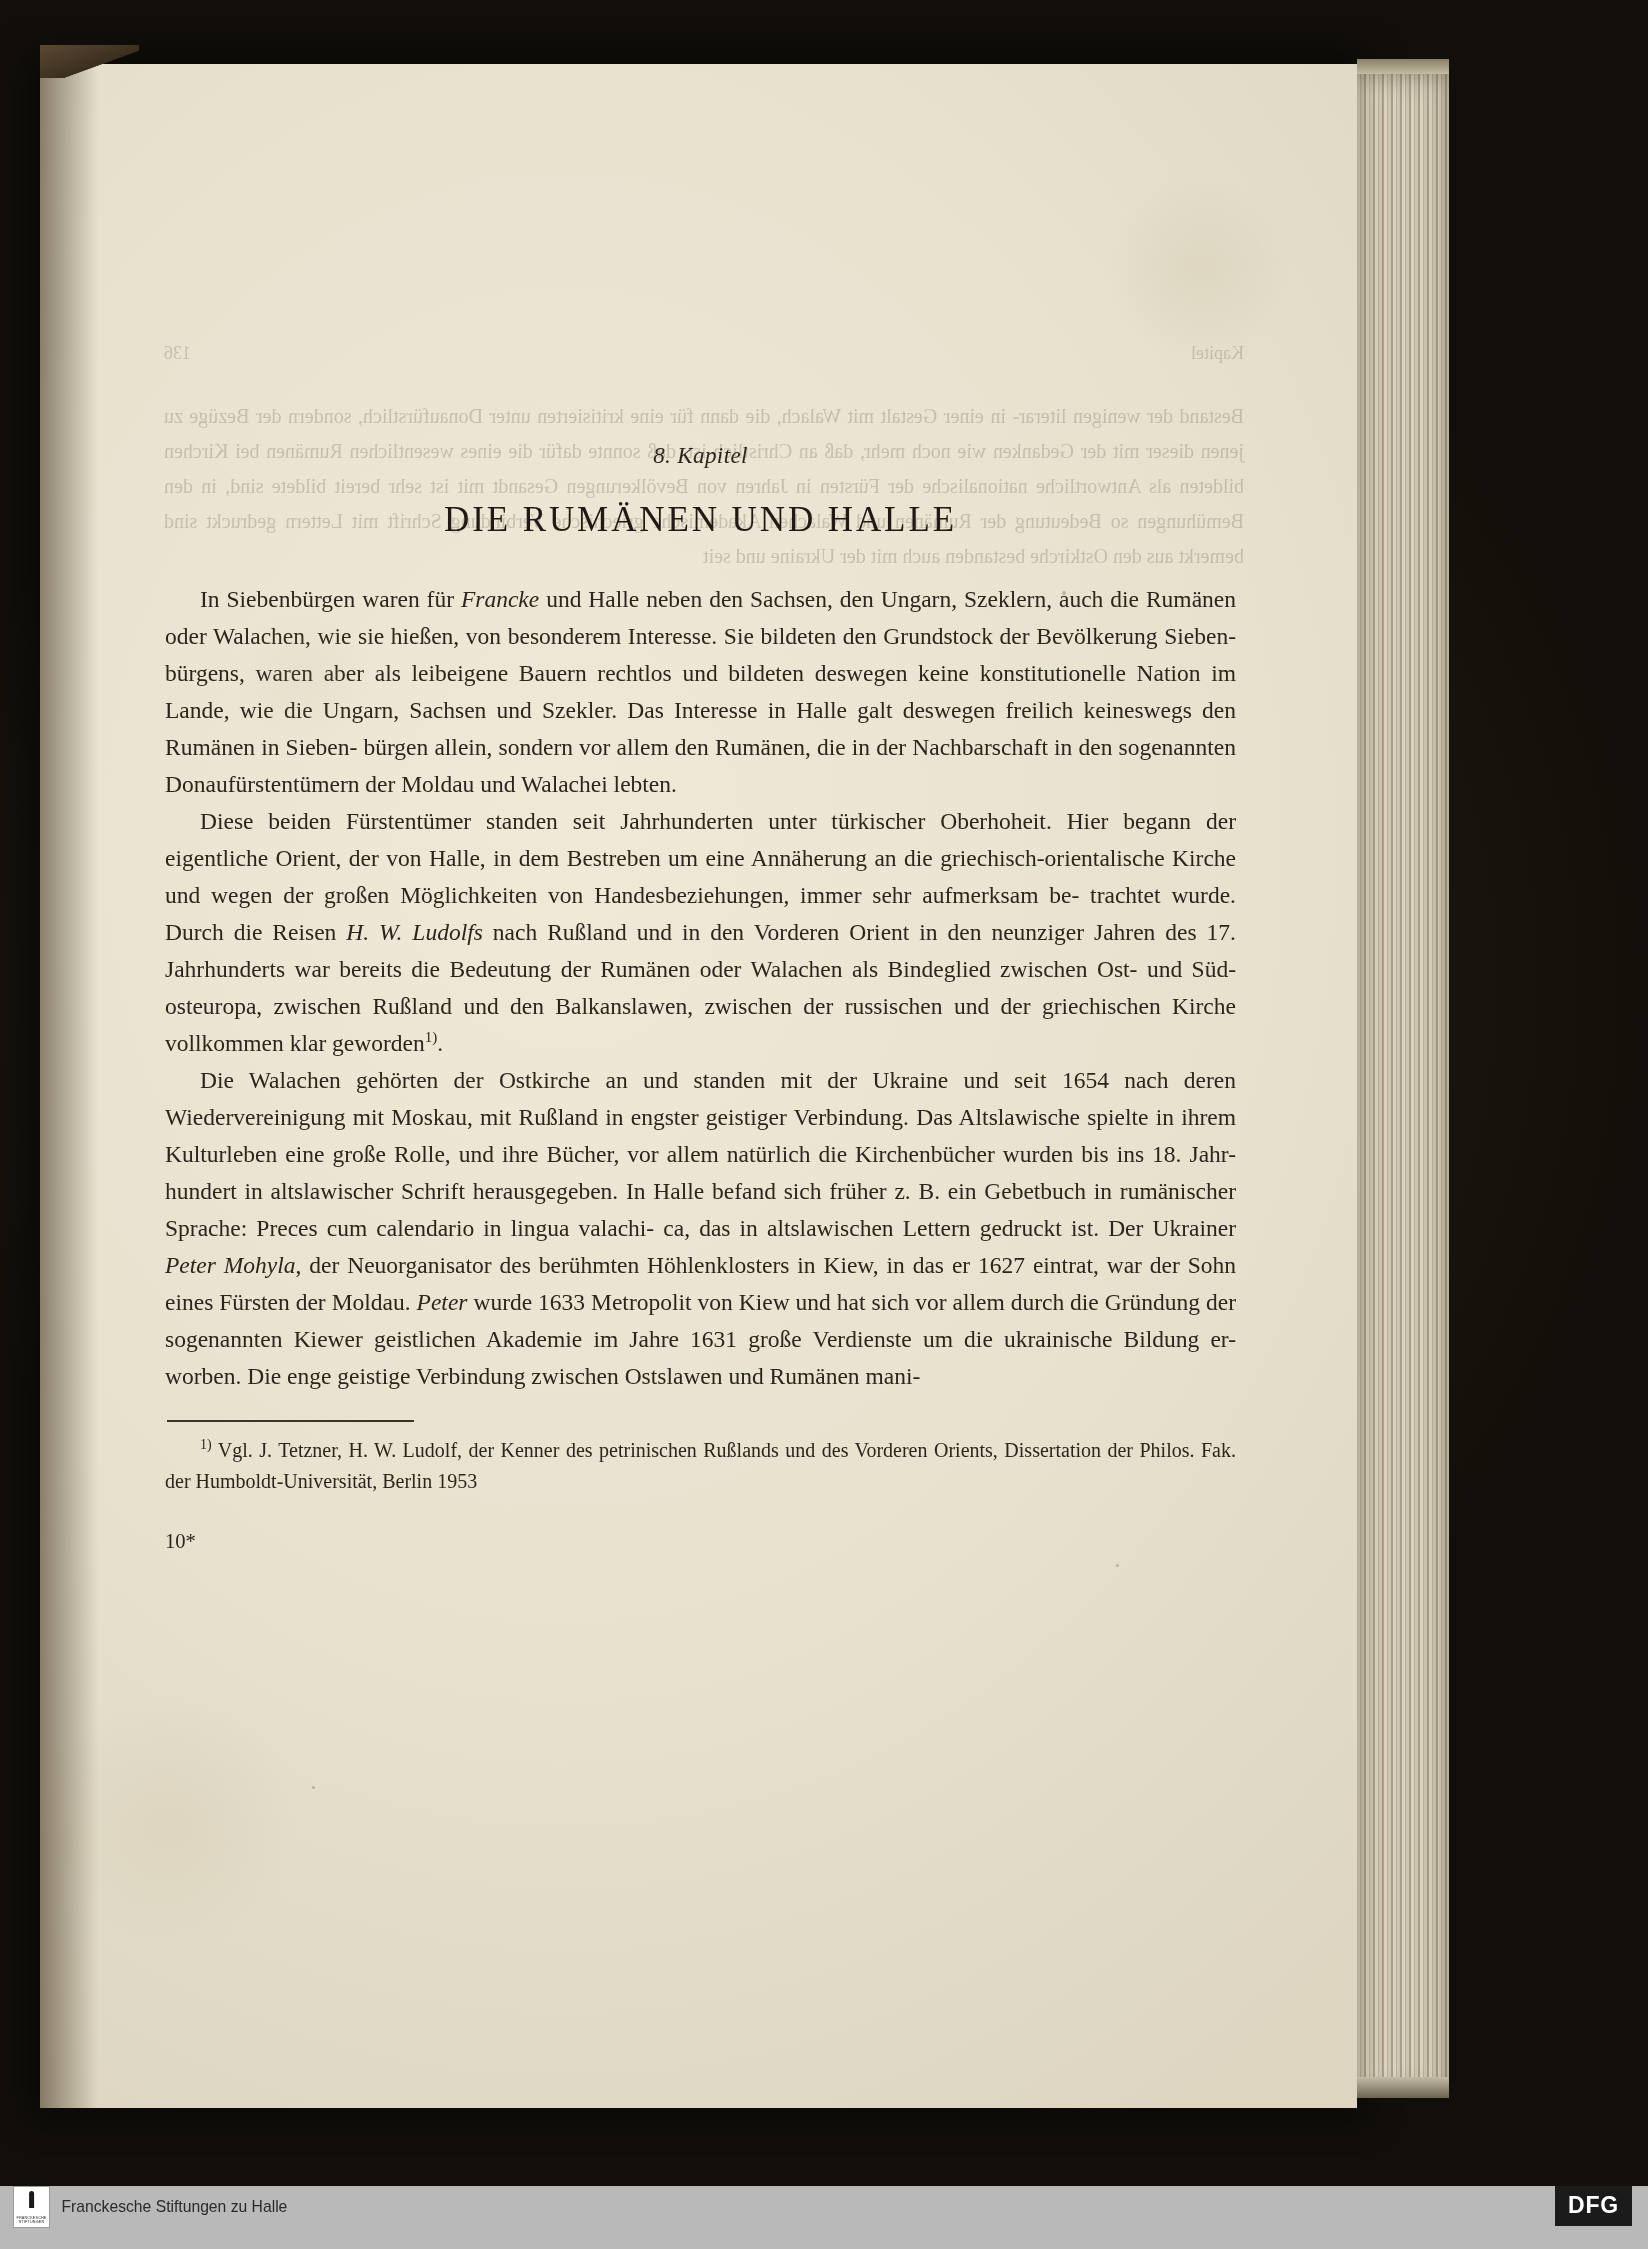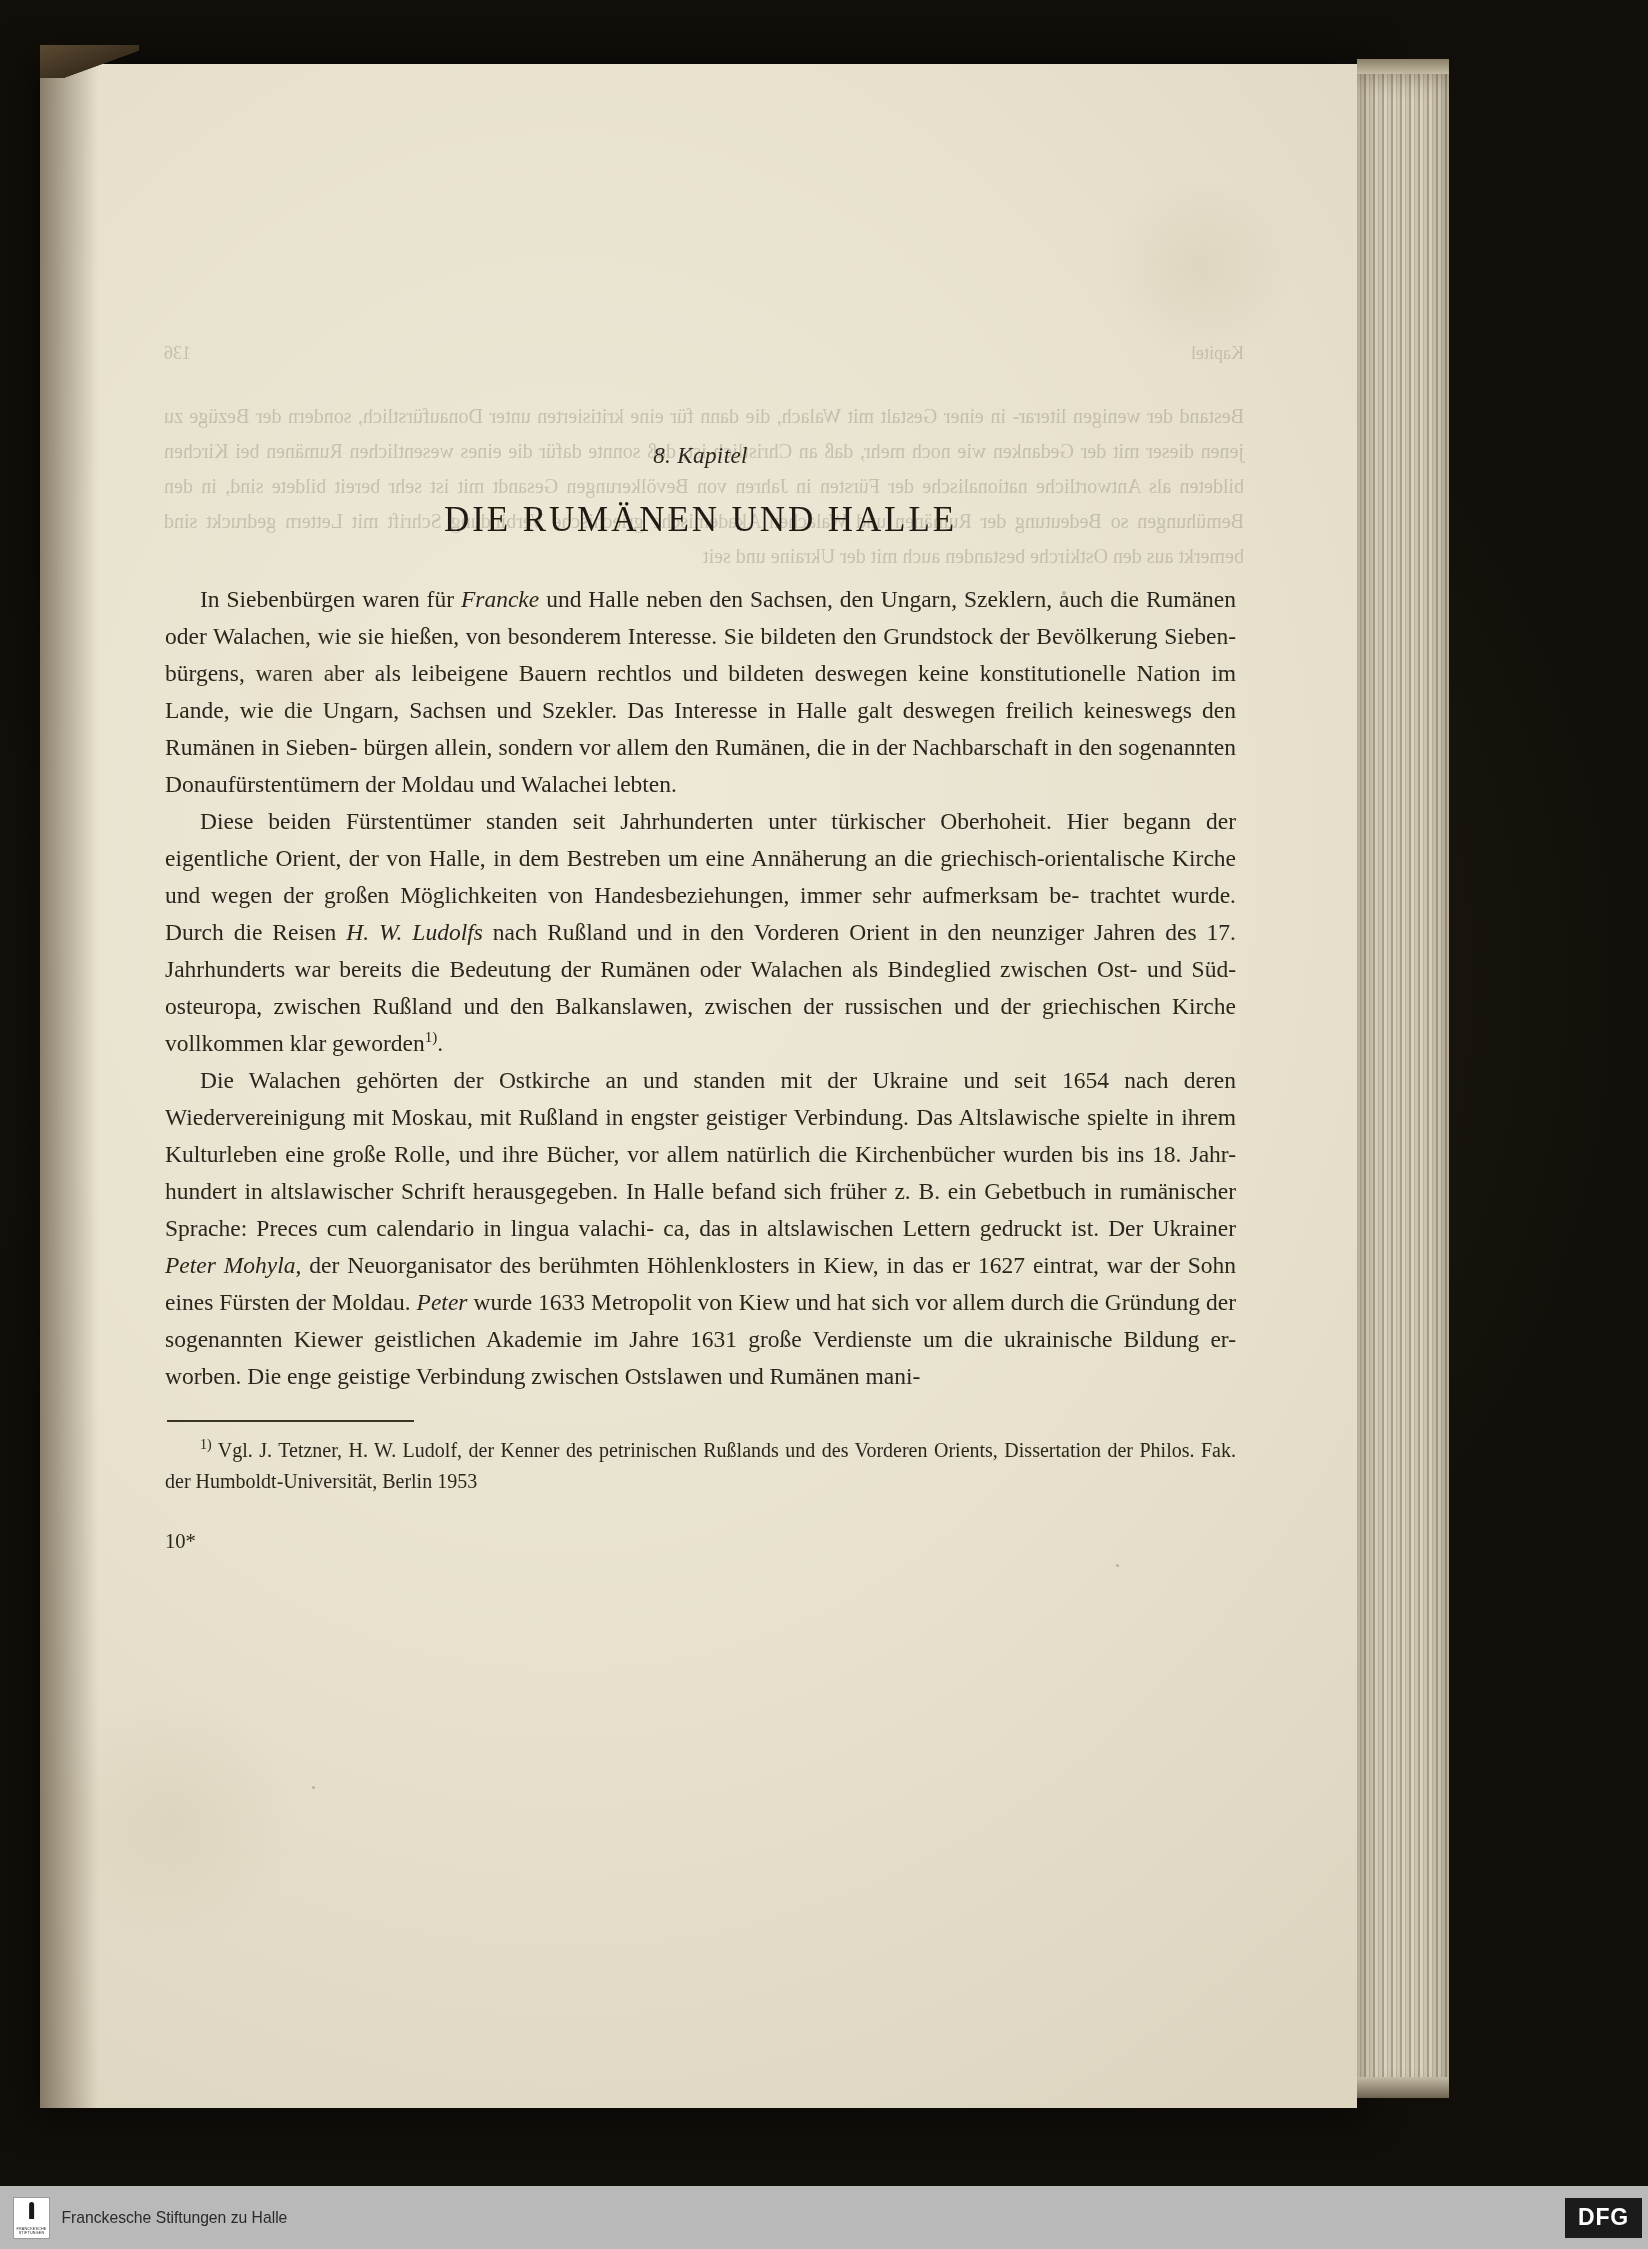--- a/index.html
+++ b/index.html
@@ -206,21 +206,21 @@
 
   
   #bottombar {
     position: absolute;
     left: 0;
     top: 2186px;
     width: 1648px;
     height: 64px;
     background: #b9b9b9;
     display: flex;
-    align-items: center;
+    align-items: flex-start;
     justify-content: space-between;
   }
   #bb-left {
     display: flex;
     align-items: center;
     gap: 11.5px;
     padding-left: 13px;
   }
   #fst-logo {
     width: 35px;
@@ -251,21 +251,21 @@
     text-align: center;
     padding-bottom: 2.5px;
     letter-spacing: 0.2px;
   }
   #bb-label {
     font-family: "Liberation Sans", sans-serif;
     font-size: 15.7px;
     color: #2a2a2a;
   }
   #dfg-logo {
-    margin-right: 6px;
+    margin-right: 16px;
     background: #1b1b1b;
     color: #ffffff;
     font-family: "Liberation Sans", sans-serif;
     font-weight: bold;
     font-size: 23px;
     letter-spacing: 0.8px;
     padding: 5.8px 13px 7.4px 13px;
   }
 
   

